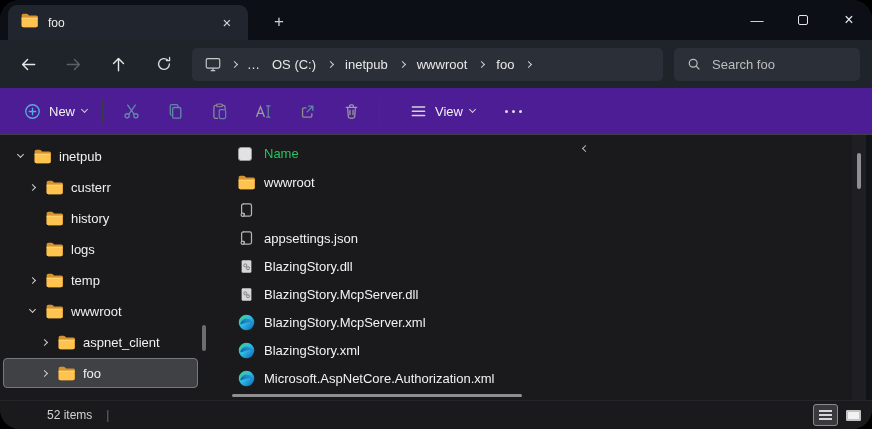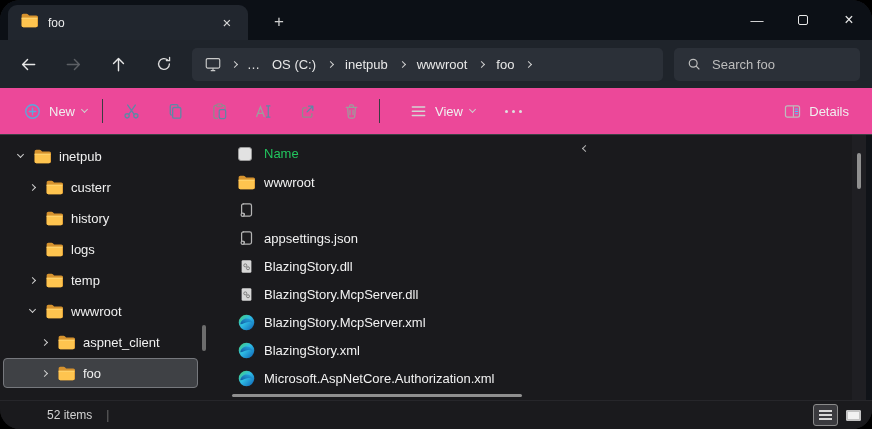--- a/index.html
+++ b/index.html
@@ -32,21 +32,21 @@
 
   
   .chev { display:inline-block; width:6px; height:6px; border-right:1.4px solid #cfcfcf; border-bottom:1.4px solid #cfcfcf; flex:0 0 auto; }
   .chev.right { transform:rotate(-45deg); }
   .chev.down  { transform:rotate(45deg); margin-top:-3px; }
   .chev.up    { transform:rotate(135deg); margin-top:4px; }
   .chev.small { width:5px; height:5px; border-width:1.2px; }
   .chev.dim   { border-color:#b5b5b5; }
 
   
-  .toolbar { height:47px; background:#ec4899; border-bottom:1px solid #3e4045; display:flex; align-items:center; padding:0 14px 0 14px; flex:0 0 auto; }
+  .toolbar { height:47px; background:#4c1d95; border-bottom:1px solid #3e4045; display:flex; align-items:center; padding:0 14px 0 14px; flex:0 0 auto; }
   .tool-btn { display:flex; align-items:center; justify-content:center; gap:7px; height:36px; border-radius:5px; padding:0 9px; color:#f0f0f0; font-size:13px; }
   .tool-ico { width:44px; padding:0; }
   .tool-sep { width:1px; height:24px; background:#3a3d42; margin:0 6px; }
   .dots { display:inline-block; width:3px; height:3px; border-radius:50%; background:#e0e0e0; box-shadow:7px 0 0 #e0e0e0, 14px 0 0 #e0e0e0; margin-right:14px; }
   .spacer { flex:1; }
 
   
   .content { flex:1; display:flex; min-height:0; position:relative; background:#1a1a1d; }
   .right-edge { position:absolute; right:0; top:0; bottom:0; width:6px; background:#101318; }
 
@@ -215,28 +215,20 @@
         </svg>
       <span>View</span>
       <span class="chev down small"></span>
     </div>
     <div class="tool-btn" style="margin-left:12px;">
       <span class="dots"></span>
     </div>
 
     <div class="spacer"></div>
 
-    <div class="tool-btn">
-      <svg width="19" height="19" viewBox="0 0 20 20" fill="none">
-          <rect x="2.6" y="4" width="14.8" height="12" rx="2" stroke="#bdbdbd" stroke-width="1.3"></rect>
-          <path d="M11 4.5v11" stroke="#bdbdbd" stroke-width="1.2"></path>
-          <path d="M12.9 7.4h2.5M12.9 9.9h2.5M12.9 12.4h2.5" stroke="#4cc2ff" stroke-width="1.2" stroke-linecap="round"></path>
-        </svg>
-      <span>Details</span>
-    </div>
   </div>
 
   <div class="content">
 
     <div class="sidebar" id="sidebar-host">
       <div class="sb-scroll-thumb"></div>
 
   <div class="tree-item" style="padding-left: 8px;">
     <span class="chevbox">
             <span class="chev small down"></span>

